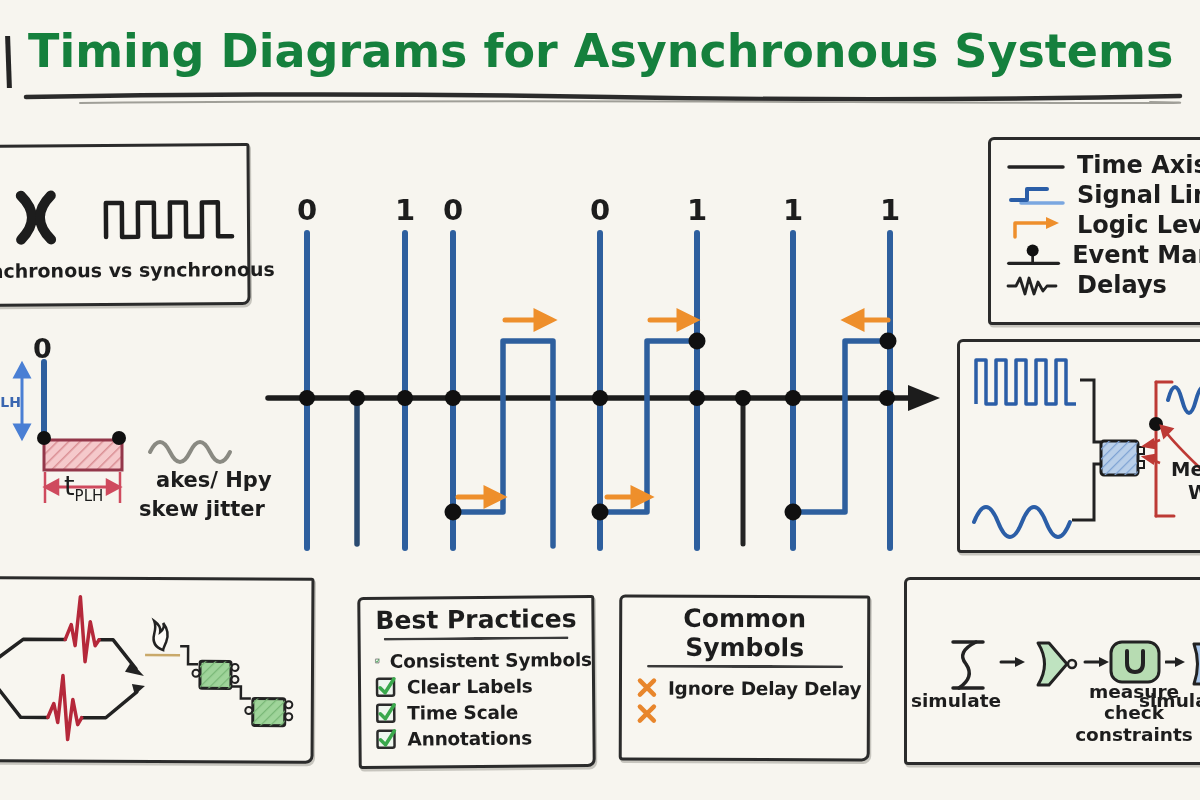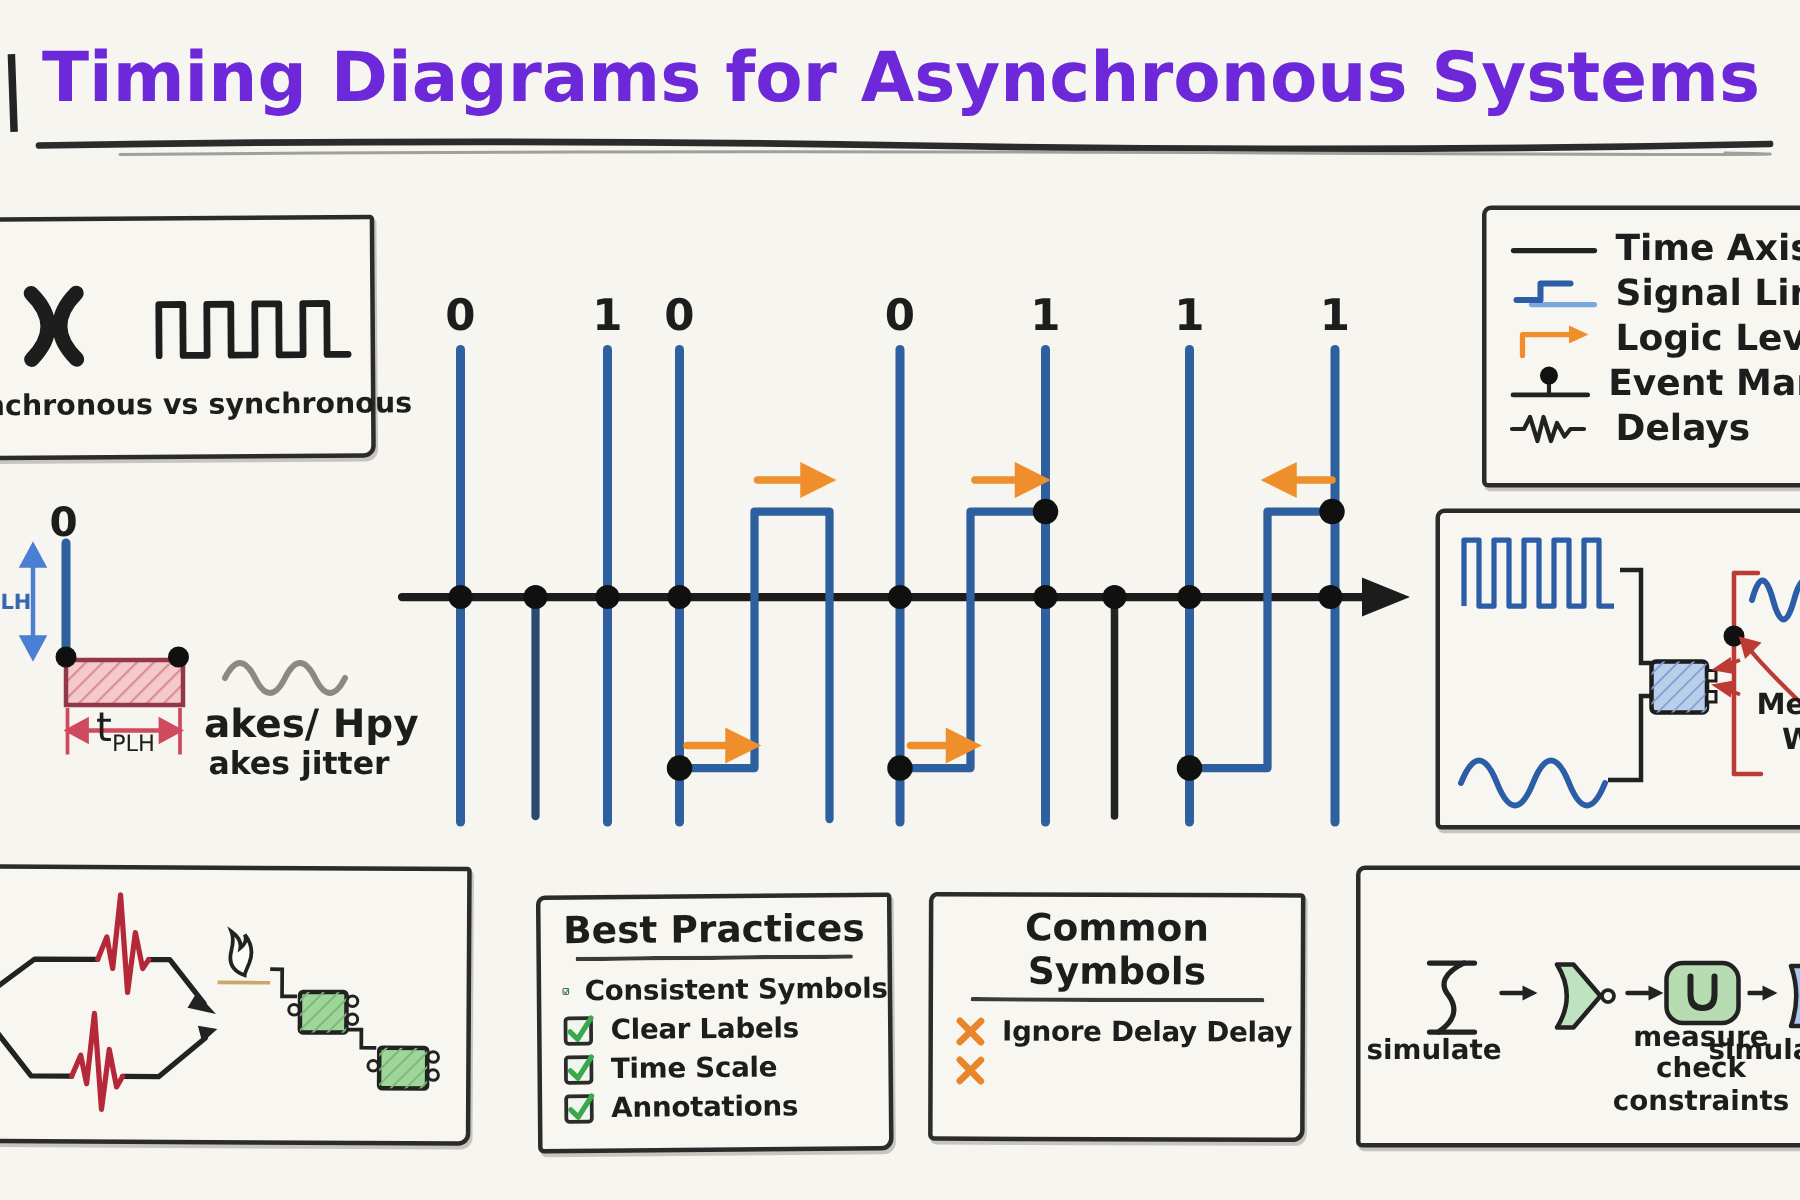--- a/index.html
+++ b/index.html
@@ -1,20 +1,20 @@
 <!DOCTYPE html>
 <html><head>
 <meta charset="utf-8">
 <style>
   html,body{margin:0;padding:0;}
   .page{position:relative;width:1200px;height:800px;overflow:hidden;
         background:#f7f5ef;font-family:"DejaVu Sans",sans-serif;color:#1d1d1d;}
   .abs{position:absolute;}
   .title{left:28px;top:24px;width:1160px;font-size:46px;font-weight:700;
-         letter-spacing:0px;white-space:nowrap;color:#6d28d9;}
+         letter-spacing:0px;white-space:nowrap;color:#15803d;}
   .title-tick{left:6px;top:36px;width:5px;height:52px;background:#24242:4;background:#242424;transform:rotate(-2deg);}
   .sketch-box{position:absolute;border:3px solid #2b2b2b;background:#f8f6f0;
               border-radius:6px 3px 8px 4px;box-shadow:1.5px 2.5px 0 rgba(110,110,100,.35);}
   .bit{position:absolute;top:193px;transform:translateX(-50%);font-size:29px;font-weight:600;}
   .cap{font-weight:600;}
   
   .legend-row{display:flex;align-items:center;gap:10px;height:30px;}
   .legend-label{font-size:24px;font-weight:600;white-space:nowrap;}
   
   .panel-title{text-align:center;font-size:25px;font-weight:700;margin-top:6px;}
@@ -69,22 +69,22 @@
     <g stroke="#cf4a5e" stroke-width="2.5" fill="#cf4a5e">
       <line x1="45" y1="472" x2="45" y2="503"></line>
       <line x1="120" y1="472" x2="120" y2="503"></line>
       <line x1="52" y1="487" x2="112" y2="487" stroke-width="3"></line>
       <polygon points="45,487 58,480 58,494"></polygon>
       <polygon points="120,487 107,480 107,494"></polygon>
     </g>
     <path d="M150,452 q10,-20 20,0 q10,20 20,0 q10,-20 20,0 q10,20 20,0" fill="none" stroke="#8a8a82" stroke-width="4" stroke-linecap="round"></path>
   </svg>
   <div class="abs" style="left:64px;top:470px;font-size:27px;font-weight:400;"><span>t</span><sub style="font-size:15px;">PLH</sub></div>
-  <div class="note" style="left:136px;top:468px;font-size:26px;">akes/ Hpy</div>
-  <div class="note" style="left:139px;top:497px;font-size:21px;">akes jitter</div>
+  <div class="note" style="left:156px;top:468px;font-size:21px;">akes/ Hpy</div>
+  <div class="note" style="left:139px;top:497px;font-size:21px;">skew jitter</div>
 
   <svg class="abs" style="left:250px;top:185px" width="710" height="385" viewBox="250 185 710 385">
     <line x1="268" y1="398" x2="916" y2="398" stroke="#1c1c1c" stroke-width="5.5" stroke-linecap="round"></line>
     <polygon points="940,398 908,385 908,411" fill="#1c1c1c"></polygon>
     <g stroke="#2e5f9e" stroke-width="6" stroke-linecap="round">
       <line x1="307" y1="233" x2="307" y2="548"></line>
       <line x1="405" y1="233" x2="405" y2="548"></line>
       <line x1="453" y1="233" x2="453" y2="548"></line>
       <line x1="600" y1="233" x2="600" y2="548"></line>
       <line x1="697" y1="233" x2="697" y2="548"></line>

